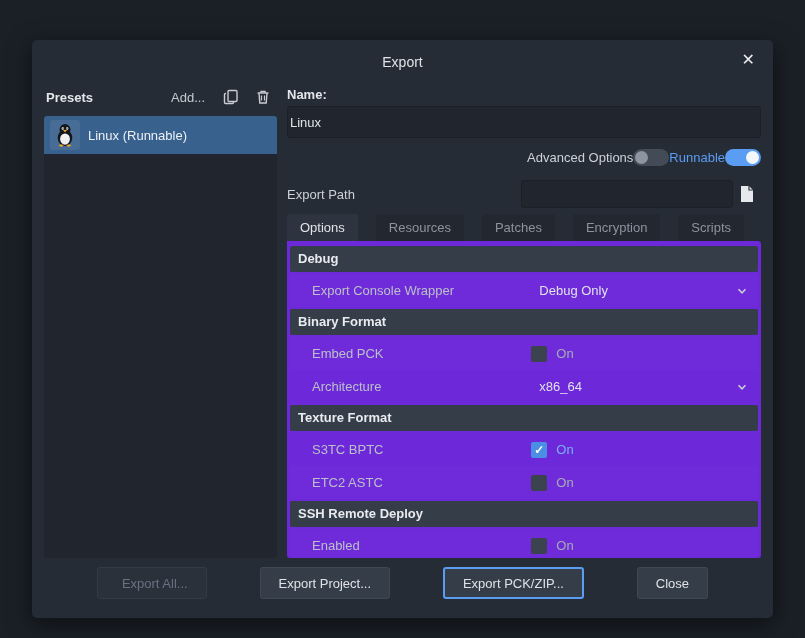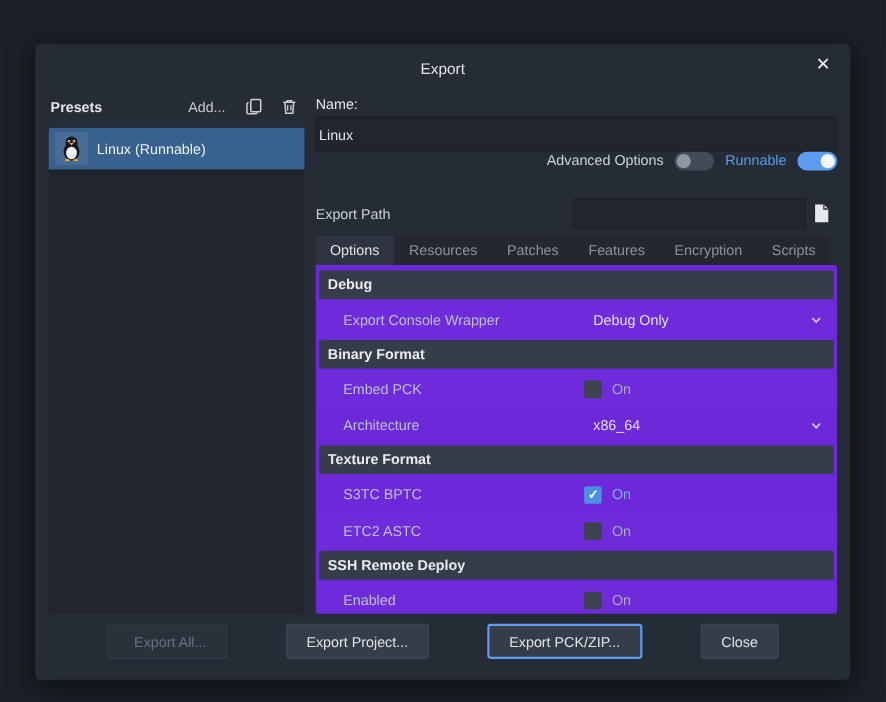--- a/index.html
+++ b/index.html
@@ -26,40 +26,40 @@
   .presets-header{height:30px;display:flex;align-items:center;gap:8px;padding:0 2px;}
   .presets-title{color:#e3e6ea;font-size:13px;font-weight:bold;flex:1;}
   .presets-add{color:#c4cad2;font-size:13px;cursor:pointer;margin-right:6px;}
   .icon-btn{width:24px;height:24px;display:flex;align-items:center;justify-content:center;cursor:pointer;border-radius:3px;}
   .preset-list{flex:1;background:#21262e;border-radius:3px;margin-top:4px;overflow:hidden;}
   .preset-item{height:38px;display:flex;align-items:center;gap:8px;padding:0 6px;color:#eef1f4;font-size:13px;}
   .preset-item.selected{background:var(--selection);}
   .preset-icon{width:30px;height:30px;background:rgba(255,255,255,.08);border-radius:3px;display:flex;align-items:center;justify-content:center;}
   
   .right-col{flex:1;display:flex;flex-direction:column;min-width:0;}
-  .name-label{height:24px;color:#e3e6ea;font-size:13px;font-weight:normal;display:flex;align-items:center;}
+  .name-label{height:24px;color:#e3e6ea;font-size:13px;font-weight:bold;display:flex;align-items:center;}
   .text-input{
     height:32px;width:100%;background:#21262e;border:1px solid #1b2026;border-radius:3px;
     color:#dfe3e8;font-size:13px;padding:0 2px;outline:none;
   }
-  .toggle-row{height:38px;display:flex;justify-content:flex-end;gap:10px;}
+  .toggle-row{height:38px;display:flex;align-items:center;justify-content:flex-end;gap:0;}
   .toggle-label{color:#ccd2d9;font-size:13px;}
   .toggle-label.accent{color:var(--accent);}
   .toggle{width:36px;height:17px;border-radius:9px;position:relative;cursor:pointer;}
   .toggle.off{background:#434b57;}
   .toggle.on{background:var(--accent);}
   .toggle .knob{position:absolute;top:2px;width:13px;height:13px;border-radius:50%;}
   .toggle.off .knob{left:2px;background:#8d95a0;}
   .toggle.on .knob{right:2px;background:#f4f7fa;}
   .path-row{height:36px;display:flex;align-items:center;}
   .path-label{color:#ccd2d9;font-size:13px;flex:1;}
   .path-input{width:212px;height:28px;background:#21262e;border:1px solid #1b2026;border-radius:3px;color:#dfe3e8;font-size:13px;padding:0 8px;outline:none;}
   .path-btn{width:28px;height:28px;display:flex;align-items:center;justify-content:center;cursor:pointer;}
   
-  .tab-bar{height:27px;display:flex;align-items:center;gap:1px;margin-top:2px;}
+  .tab-bar{height:27px;display:flex;align-items:center;gap:18px;margin-top:2px;}
   .tab{height:27px;line-height:27px;padding:0 13px;font-size:13px;color:#8b939e;background:#232830;border-radius:3px 3px 0 0;cursor:pointer;}
   .tab.active{background:#2d3440;color:#e1e4e8;}
   
   .options-panel{flex:1;background:#6d28d9;border-radius:0 3px 3px 3px;padding:3px;overflow:hidden;display:flex;flex-direction:column;}
   .section-header{flex:0 0 26px;line-height:26px;background:#353d49;border-radius:2px;margin:2px 0;padding:0 8px;color:#e8ebef;font-size:13px;font-weight:bold;}
   .prop-row{flex:0 0 33px;display:flex;align-items:center;}
   .prop-row:nth-child(even){background:rgba(255,255,255,.015);}
   .prop-label{flex:0 0 49%;padding-left:22px;color:#bac1c9;font-size:13px;white-space:nowrap;overflow:hidden;}
   .prop-editor{flex:1;display:flex;align-items:center;padding-left:12px;padding-right:10px;min-width:0;}
   .dropdown{flex:1;display:flex;align-items:center;justify-content:space-between;cursor:pointer;padding-left:8px;}
@@ -157,21 +157,20 @@
                 <path d="M10 1v4h4" fill="none" stroke="#2d3440" stroke-width="1.2"></path>
               </svg>
           </span>
         </span>
       </div>
 
       <div class="tab-bar">
           <div class="tab active">Options</div>
           <div class="tab">Resources</div>
           <div class="tab">Patches</div>
-          <div class="tab">Features</div>
           <div class="tab">Encryption</div>
           <div class="tab">Scripts</div>
         </div>
 
       <div class="options-panel">
           <div class="section-header">Debug</div>
           <div class="prop-row">
             <div class="prop-label">Export Console Wrapper</div>
             <div class="prop-editor">
               <div class="dropdown">

